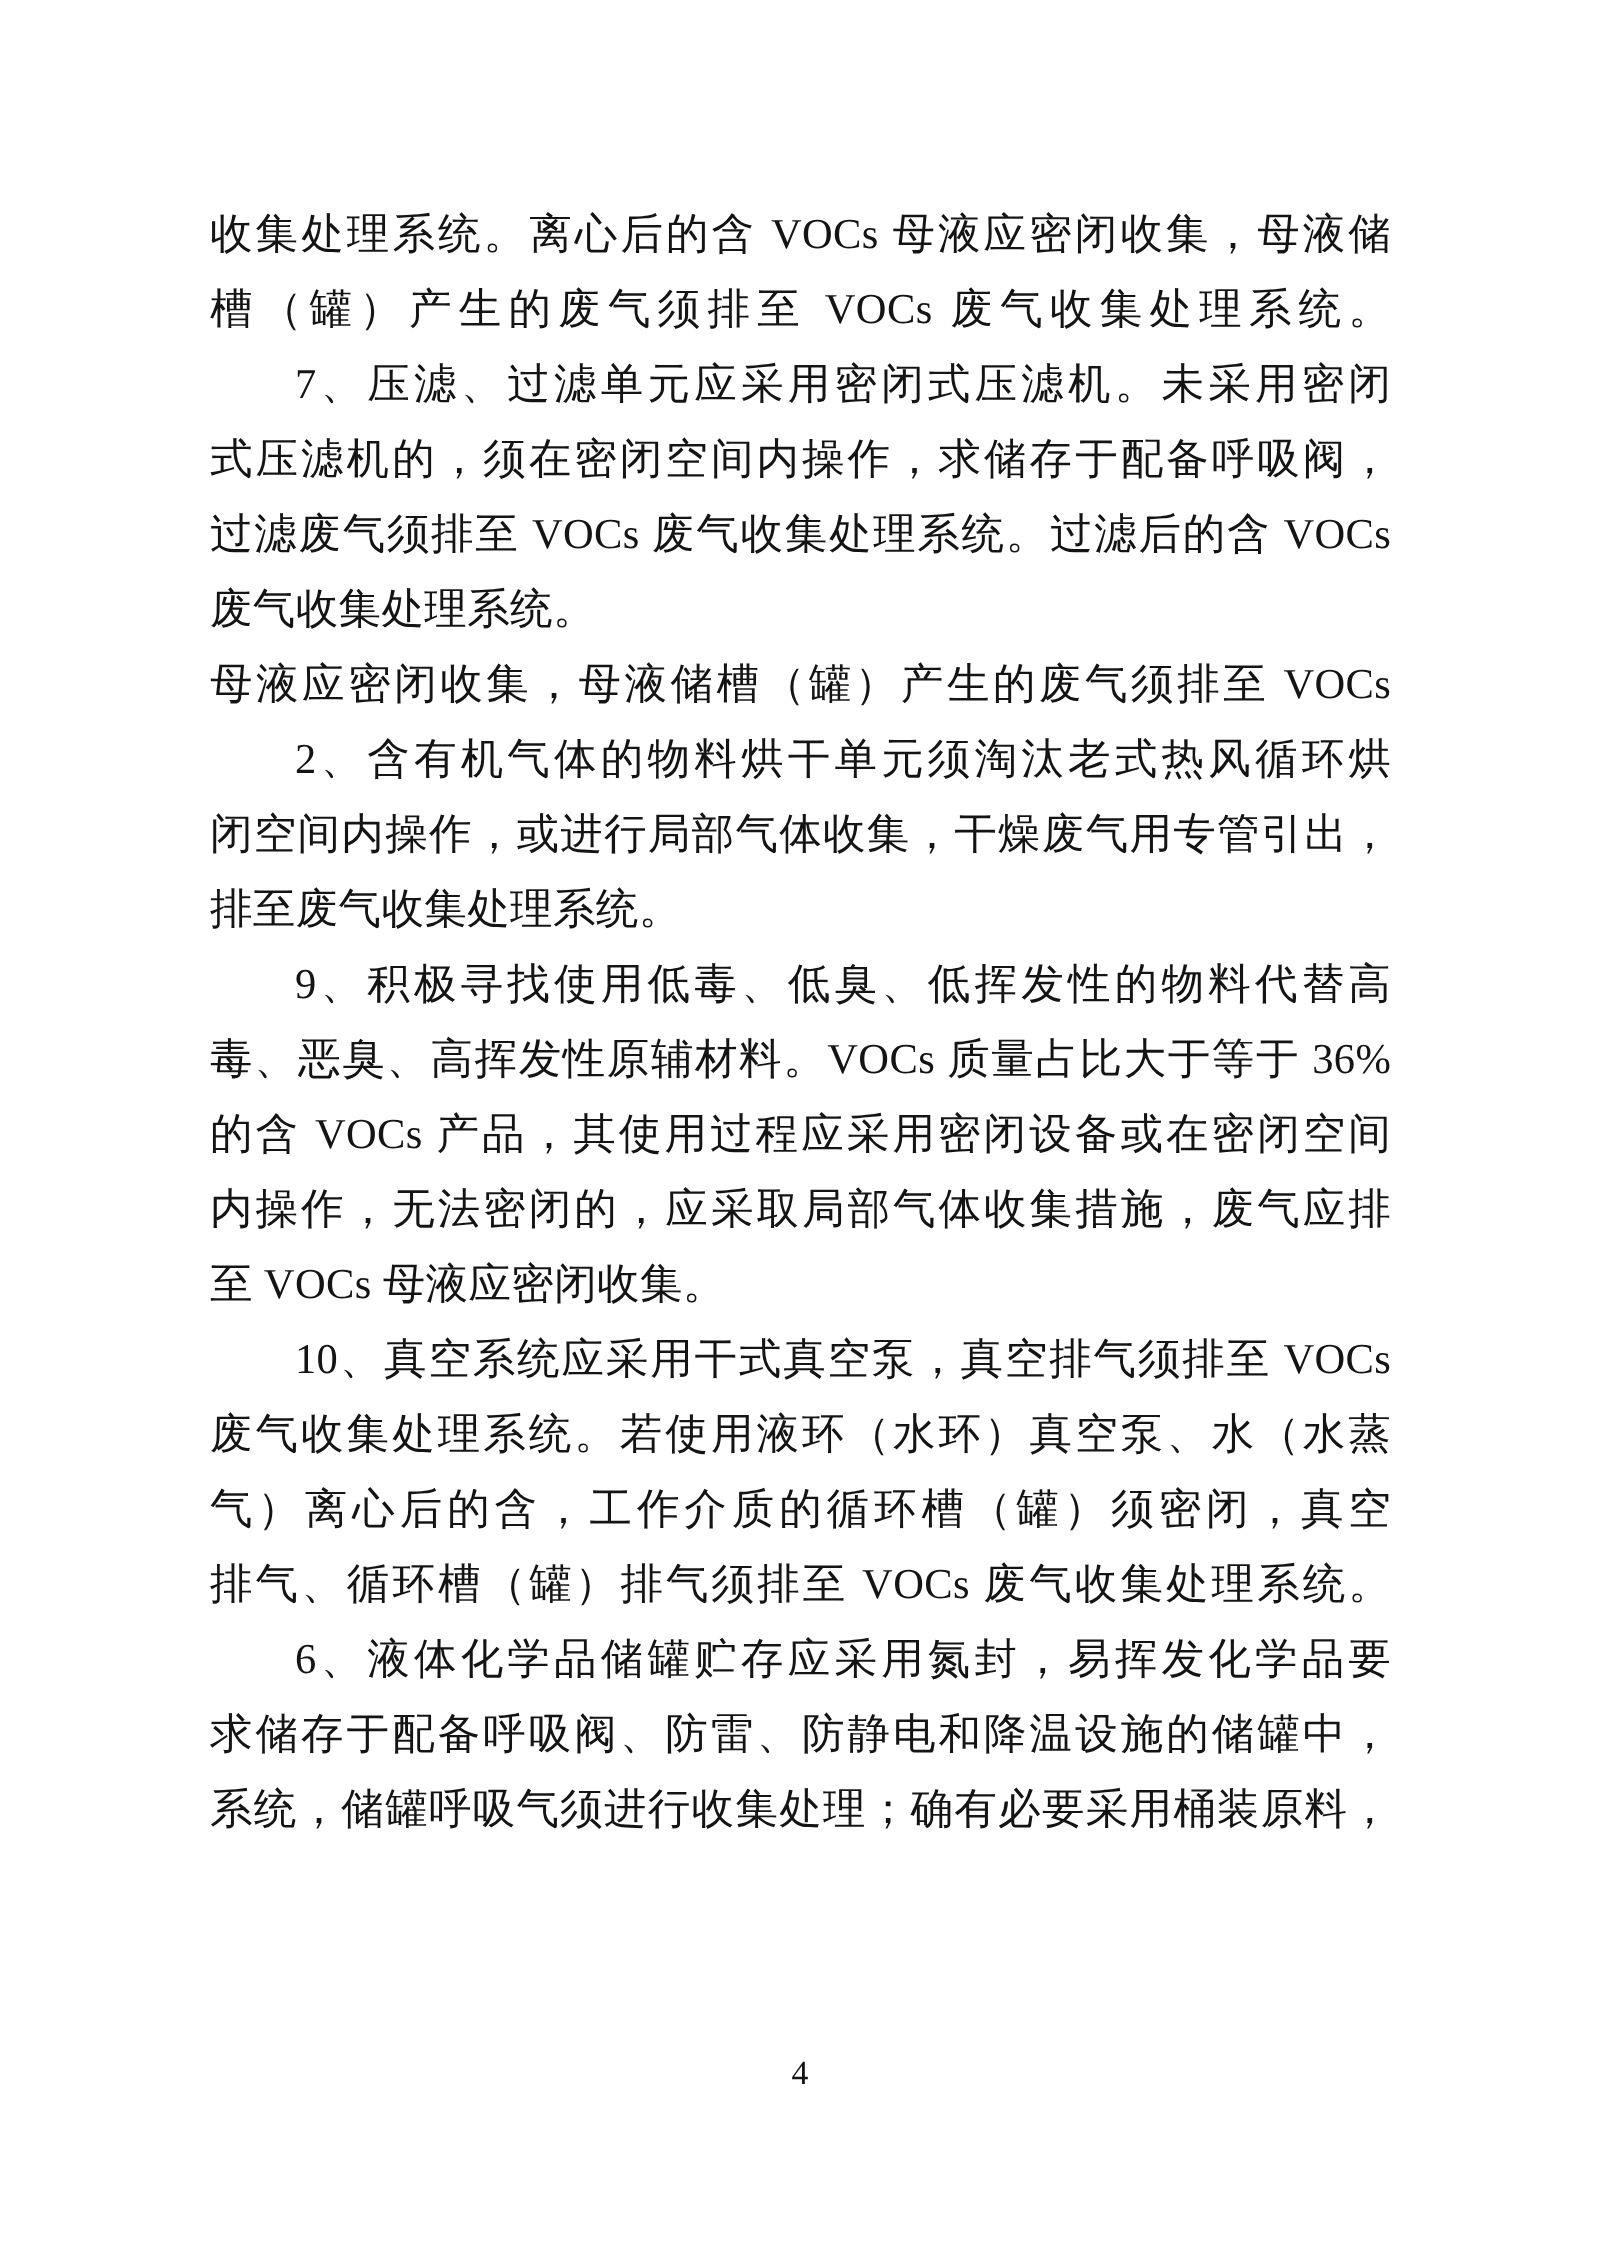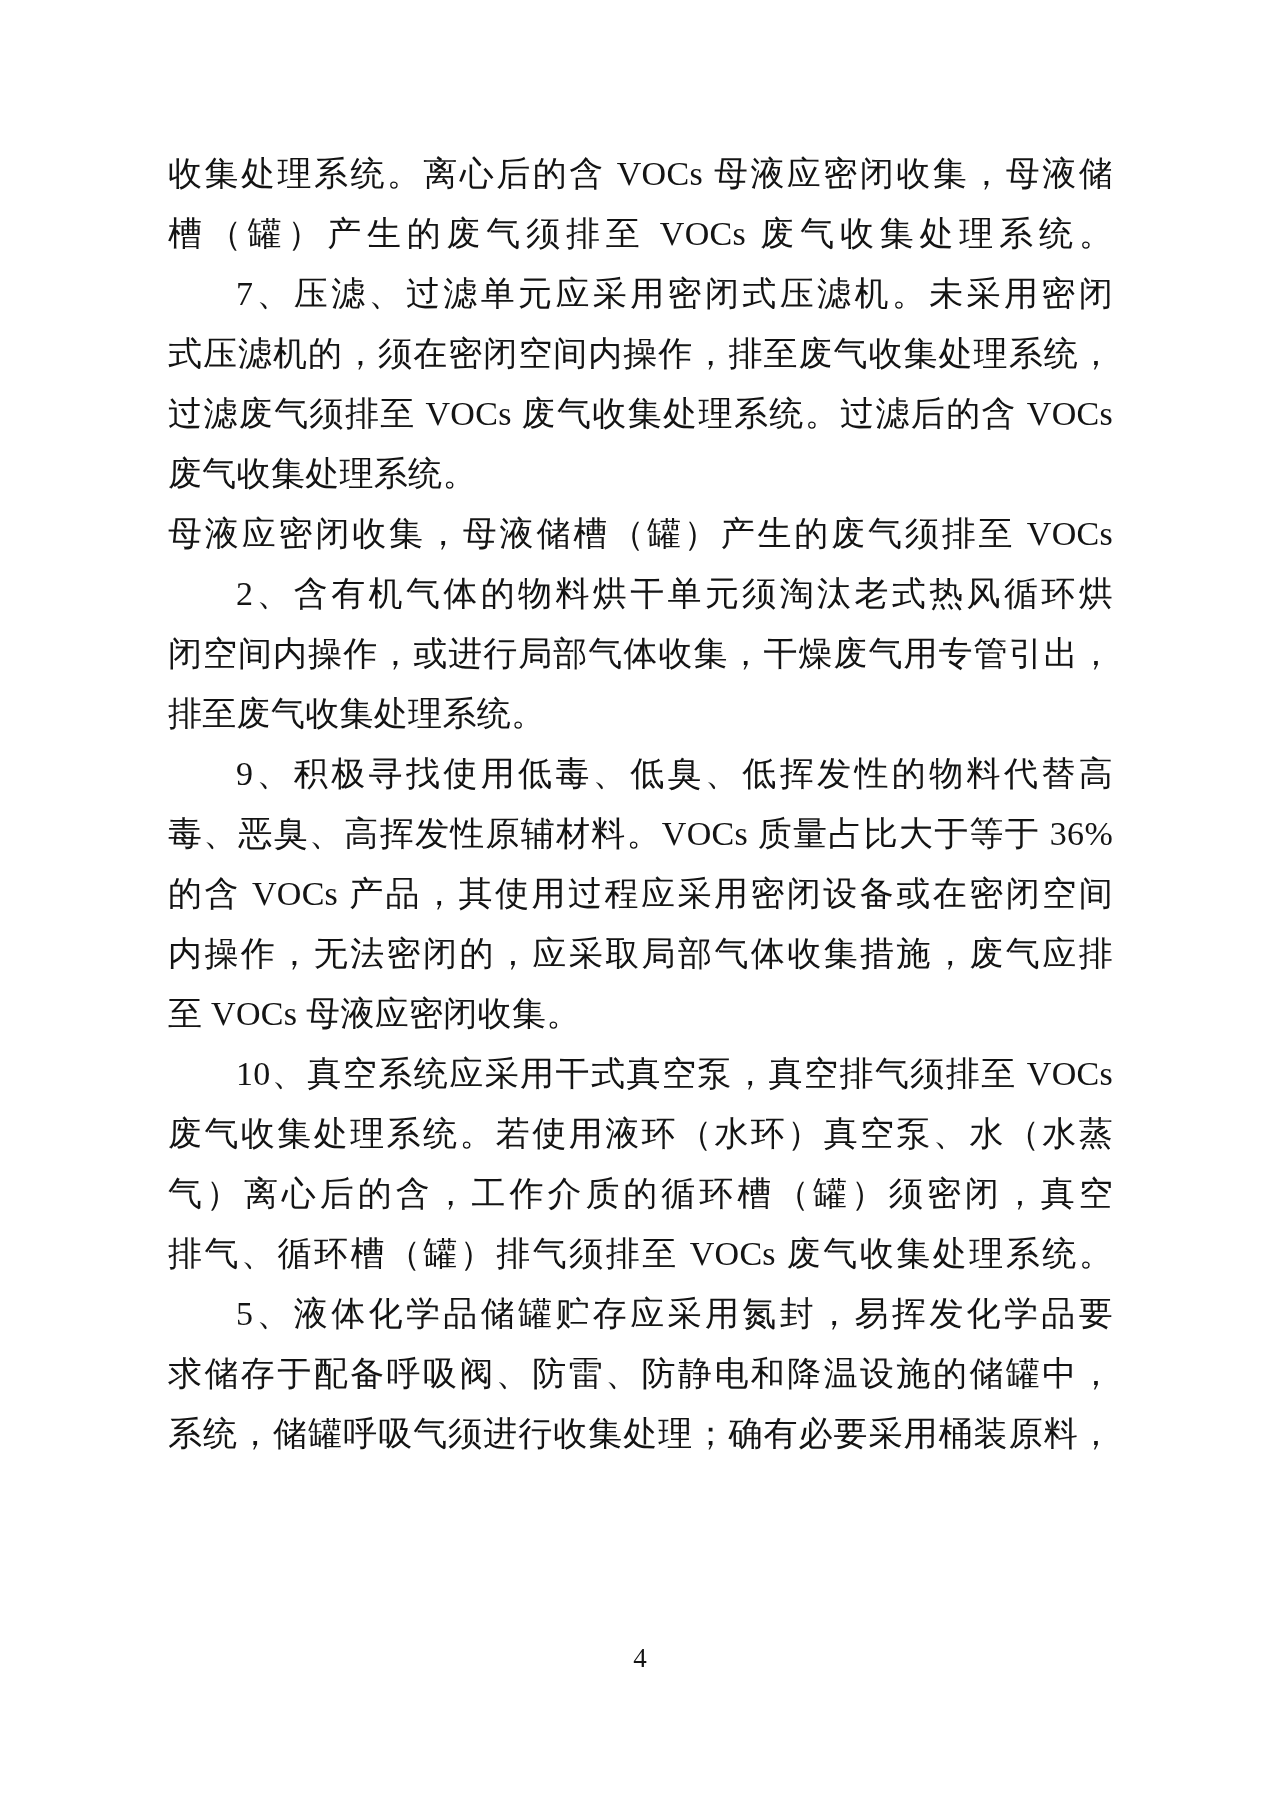--- a/index.html
+++ b/index.html
@@ -12,21 +12,21 @@
   .page {
     position: relative;
     width: 1280px;
     height: 1810px;
     background: #ffffff;
     overflow: hidden;
   }
   .text-block {
     position: absolute;
     left: 168px;
-    top: 144px;
+    top: 158px;
     width: 945px;
   }
   .paragraph {
     margin: 0;
     padding: 0;
   }
   .line {
     height: 60px;
     line-height: 60px;
     font-size: 34px;
@@ -58,21 +58,21 @@
 <div class="page">
   <div class="text-block">
 
     <div class="paragraph">
       <div class="line fill">收集处理系统。离心后的含 VOCs 母液应密闭收集，母液储</div>
       <div class="line fill">槽（罐）产生的废气须排至 VOCs 废气收集处理系统。</div>
     </div>
 
     <div class="paragraph">
       <div class="line fill indent">7、压滤、过滤单元应采用密闭式压滤机。未采用密闭</div>
-      <div class="line fill">式压滤机的，须在密闭空间内操作，排至废气收集处理系统，</div>
+      <div class="line fill">式压滤机的，须在密闭空间内操作，求储存于配备呼吸阀，</div>
       <div class="line fill">过滤废气须排至 VOCs 废气收集处理系统。过滤后的含 VOCs</div>
       <div class="line">废气收集处理系统。</div>
       <div class="line fill">母液应密闭收集，母液储槽（罐）产生的废气须排至 VOCs</div>
     </div>
 
     <div class="paragraph">
       <div class="line fill indent">2、含有机气体的物料烘干单元须淘汰老式热风循环烘</div>
       <div class="line fill">闭空间内操作，或进行局部气体收集，干燥废气用专管引出，</div>
       <div class="line">排至废气收集处理系统。</div>
     </div>
@@ -86,21 +86,21 @@
     </div>
 
     <div class="paragraph">
       <div class="line fill indent">10、真空系统应采用干式真空泵，真空排气须排至 VOCs</div>
       <div class="line fill">废气收集处理系统。若使用液环（水环）真空泵、水（水蒸</div>
       <div class="line fill">气）离心后的含，工作介质的循环槽（罐）须密闭，真空</div>
       <div class="line fill">排气、循环槽（罐）排气须排至 VOCs 废气收集处理系统。</div>
     </div>
 
     <div class="paragraph">
-      <div class="line fill indent">5、液体化学品储罐贮存应采用氮封，易挥发化学品要</div>
+      <div class="line fill indent">6、液体化学品储罐贮存应采用氮封，易挥发化学品要</div>
       <div class="line fill">求储存于配备呼吸阀、防雷、防静电和降温设施的储罐中，</div>
       <div class="line fill">系统，储罐呼吸气须进行收集处理；确有必要采用桶装原料，</div>
     </div>
 
   </div>
 
   <div class="page-number">4</div>
 </div>
 
 </body></html>

